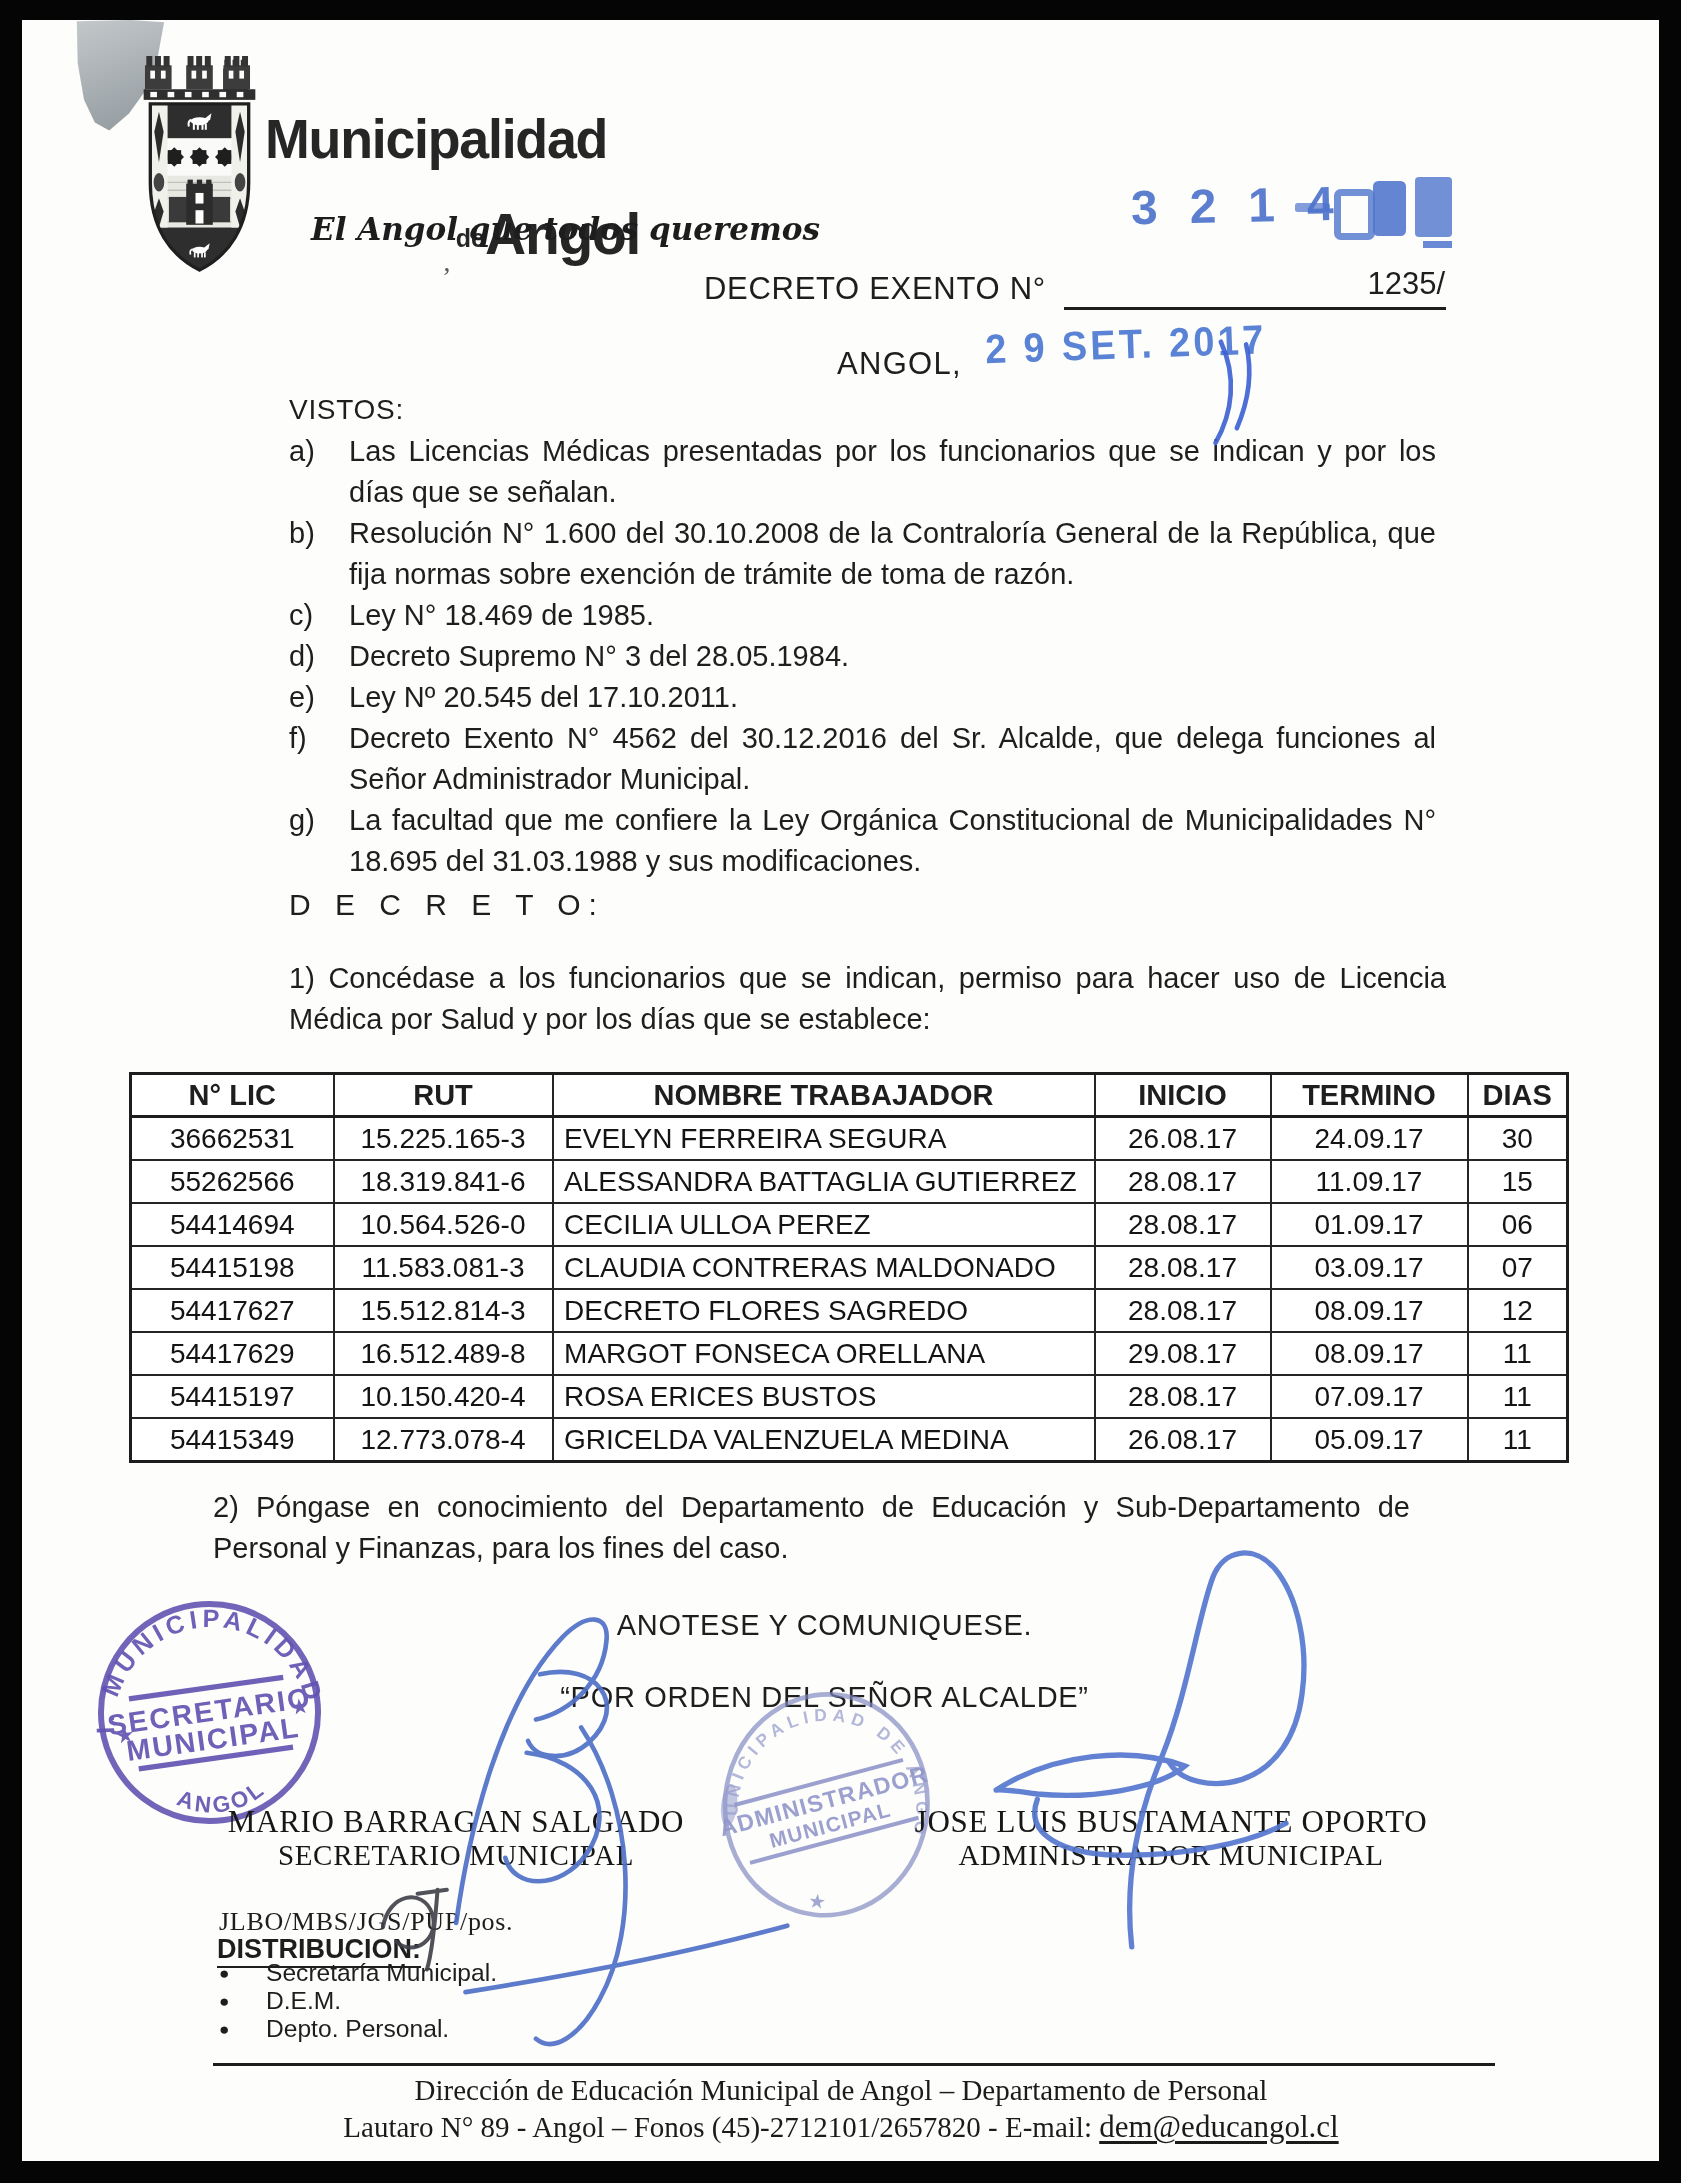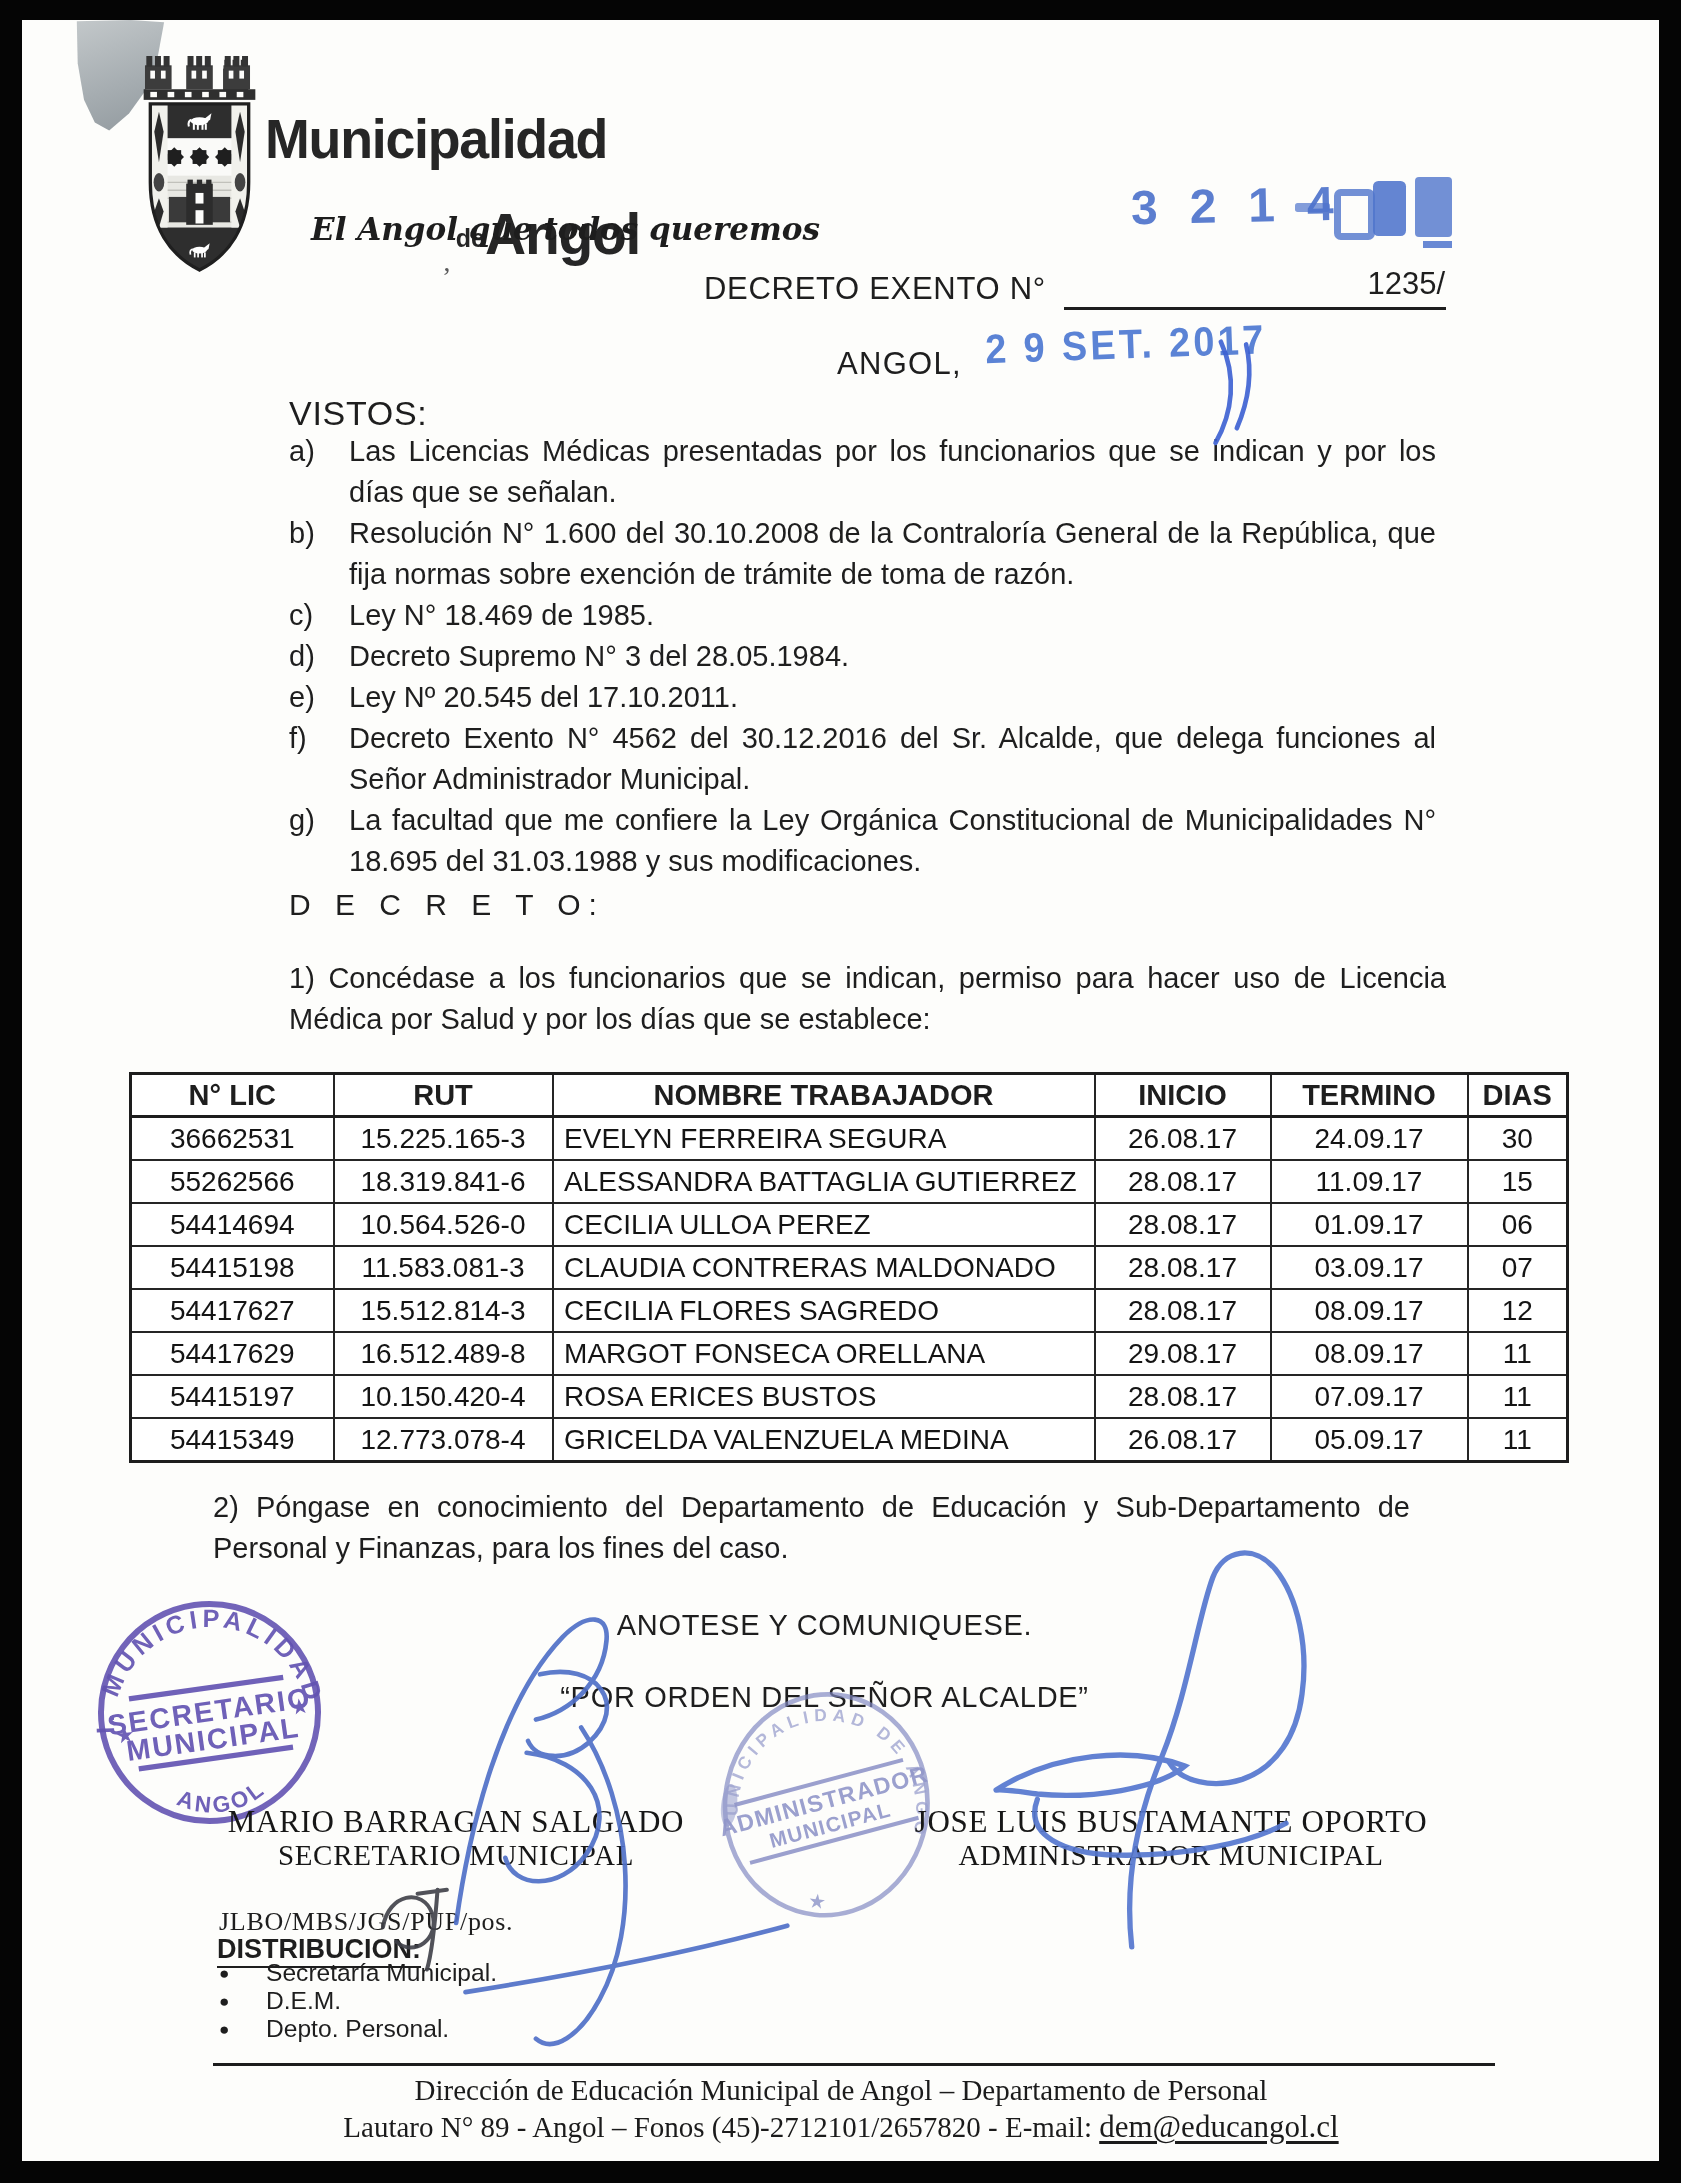--- a/index.html
+++ b/index.html
@@ -22,21 +22,21 @@
   .doc-underline{height:2.7px;background:#1e1e1e;}
   .doc-number{font-size:31px;text-align:right;}
   .place{font-size:31px;letter-spacing:1.3px;}
   .date-stamp{font-size:38px;font-weight:bold;color:#4e79d2;letter-spacing:3.3px;white-space:nowrap;
               transform:rotate(-2deg) scaleY(1.08);transform-origin:left bottom;opacity:.92;}
   .num-stamp{font-size:48px;font-weight:bold;color:#4f74cc;letter-spacing:9.3px;white-space:nowrap;
              transform:rotate(-1.2deg);opacity:.92;}
   .smudge{position:absolute;background:#4f74cc;}
 
   
-  .h-vistos{font-size:34px;letter-spacing:0.7px;}
+  .h-vistos{font-size:28px;letter-spacing:0.7px;}
   .vlist{width:1147px;font-size:29px;line-height:41px;}
   .vitem{display:flex;}
   .vlabel{width:60px;flex:0 0 60px;}
   .vtext{flex:1;text-align:justify;}
   .h-decreto{font-size:30px;letter-spacing:8px;}
   .para{font-size:29px;line-height:41px;text-align:justify;}
 
   
   table.lic{border-collapse:collapse;table-layout:fixed;width:1437px;background:#fff;}
   table.lic th,table.lic td{border:2px solid #252525;overflow:hidden;white-space:nowrap;}
@@ -261,21 +261,21 @@
         <td>54415198</td>
         <td>11.583.081-3</td>
         <td class="nm">CLAUDIA CONTRERAS MALDONADO</td>
         <td>28.08.17</td>
         <td>03.09.17</td>
         <td>07</td>
       </tr>
       <tr>
         <td>54417627</td>
         <td>15.512.814-3</td>
-        <td class="nm">CECILIA FLORES SAGREDO</td>
+        <td class="nm">DECRETO FLORES SAGREDO</td>
         <td>28.08.17</td>
         <td>08.09.17</td>
         <td>12</td>
       </tr>
       <tr>
         <td>54417629</td>
         <td>16.512.489-8</td>
         <td class="nm">MARGOT FONSECA ORELLANA</td>
         <td>29.08.17</td>
         <td>08.09.17</td>

